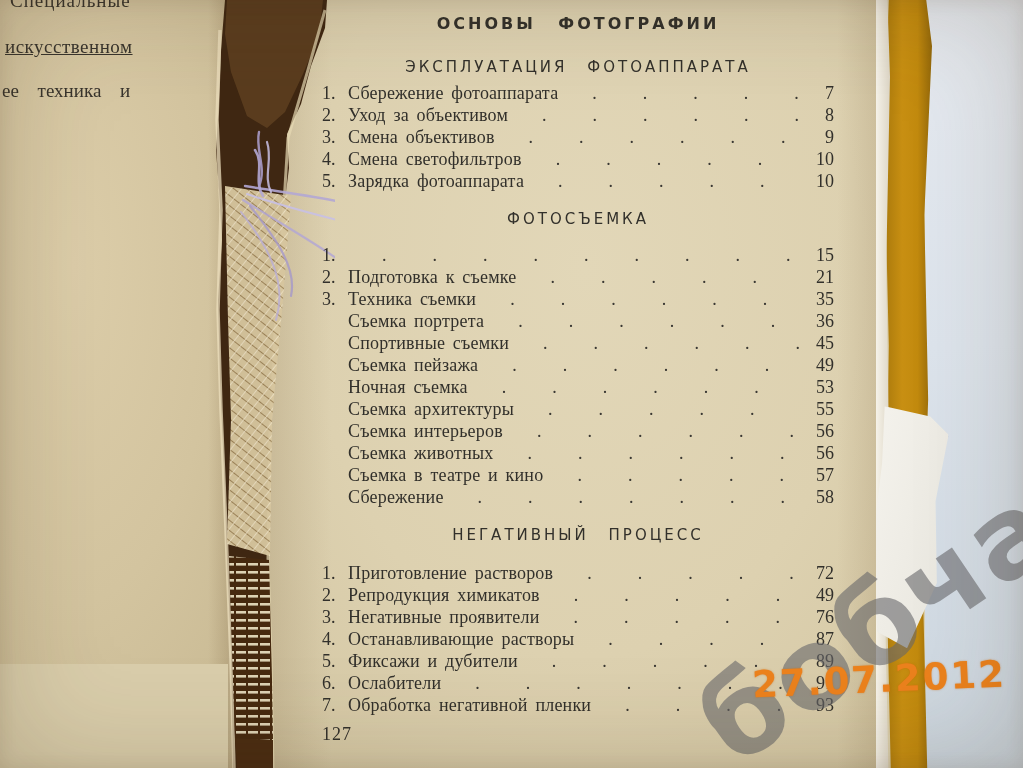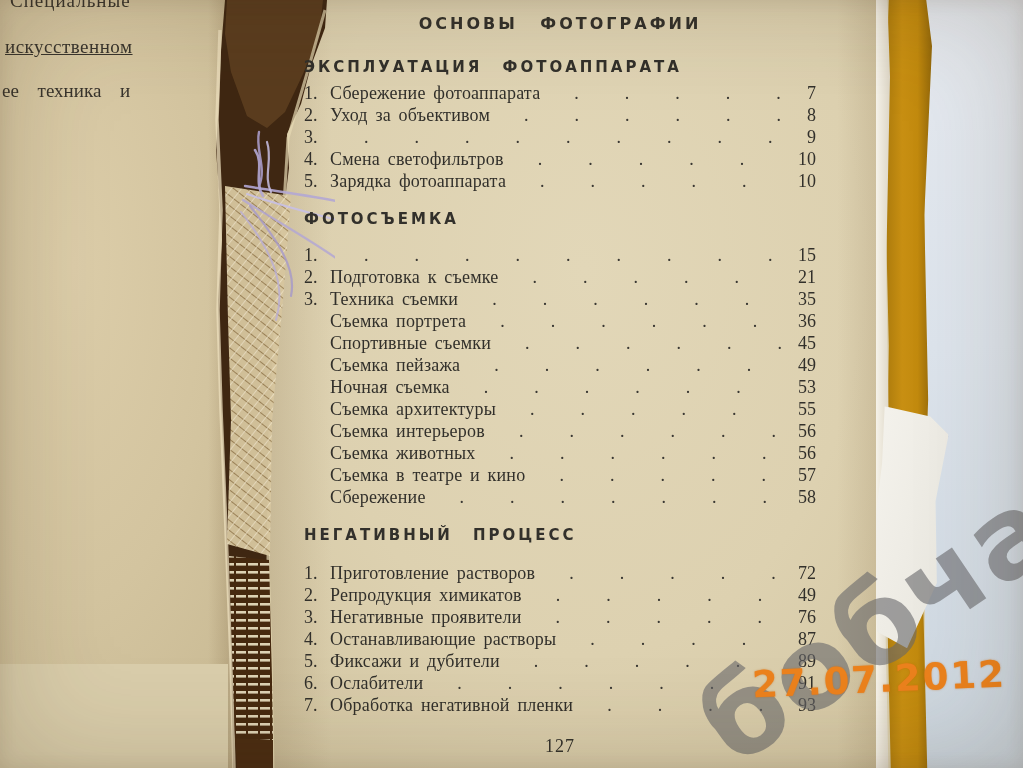--- a/index.html
+++ b/index.html
@@ -46,44 +46,44 @@
   
   .main-page{
     position:absolute;left:228px;top:0;width:648px;height:768px;
     background:
       linear-gradient(90deg,rgba(100,72,36,.24) 0%,rgba(100,72,36,0) 16%),
       linear-gradient(270deg,rgba(100,72,36,.12) 0%,rgba(100,72,36,0) 6%),
       radial-gradient(ellipse at 55% 35%,#e2d7b8 0%,#ddd1b0 55%,#d2c5a1 100%);
   }
   
   .toc{
-    position:absolute;left:304px;top:14px;width:512px;color:#32302b;z-index:6;
+    position:absolute;left:322px;top:14px;width:512px;color:#32302b;z-index:6;
   }
   .toc-title{
     font-family:"DejaVu Sans",sans-serif;font-weight:bold;font-size:16px;
     letter-spacing:3px;word-spacing:14px;text-align:center;line-height:20px;
   }
   .sec-heading{
-    font-family:"DejaVu Sans",sans-serif;font-weight:bold;font-size:15px;
-    letter-spacing:3px;word-spacing:12px;line-height:18px;
+    font-family:"DejaVu Sans",sans-serif;font-weight:normal;font-size:15px;
+    letter-spacing:3px;word-spacing:12px;text-align:center;line-height:18px;
     margin-top:18px;
   }
   .sec-heading.first{margin-top:24px;}
   .entries{margin-top:16px;}
   .entries.first{margin-top:6px;}
   .entries.last{margin-top:18px;}
   .entry{display:flex;align-items:baseline;height:22px;font-size:18px;line-height:22px;white-space:nowrap;}
   .entry .num{flex:0 0 26px;}
   .entry .label{word-spacing:3px;letter-spacing:.2px;}
   .entry .dots{
     flex:1 1 auto;overflow:hidden;letter-spacing:46px;color:#3a3833;
     padding-left:34px;height:22px;
   }
   .entry .pg{flex:0 0 34px;text-align:right;}
-  .folio{text-align:center;font-size:18px;margin-top:20px;letter-spacing:1px;}
+  .folio{text-align:left;font-size:18px;margin-top:8px;letter-spacing:1px;}
   
   .binding{position:absolute;left:175px;top:0;z-index:5;}
   
   .watermark{
     position:absolute;left:682px;top:560px;width:360px;height:150px;z-index:8;
     font-family:"DejaVu Sans",sans-serif;font-weight:bold;font-size:112px;line-height:150px;
     text-align:center;color:rgba(103,103,106,.60);letter-spacing:2px;
     transform:rotate(-34deg);pointer-events:none;
   }
   .datestamp{
@@ -171,20 +171,21 @@
 
   <div class="entry">
     <span class="num">2.</span>
     <span class="label">Уход за объективом</span>
     <span class="dots">.........</span>
     <span class="pg">8</span>
   </div>
 
   <div class="entry">
     <span class="num">3.</span>
+    <span class="label">Смена объективов</span>
     <span class="dots">.........</span>
     <span class="pg">9</span>
   </div>
 
   <div class="entry">
     <span class="num">4.</span>
     <span class="label">Смена светофильтров</span>
     <span class="dots">.........</span>
     <span class="pg">10</span>
   </div>

